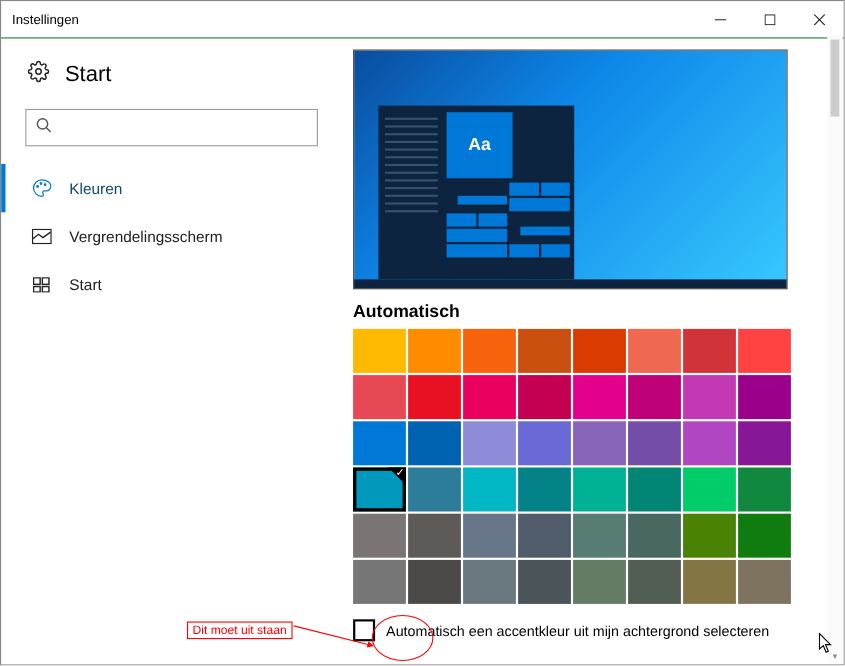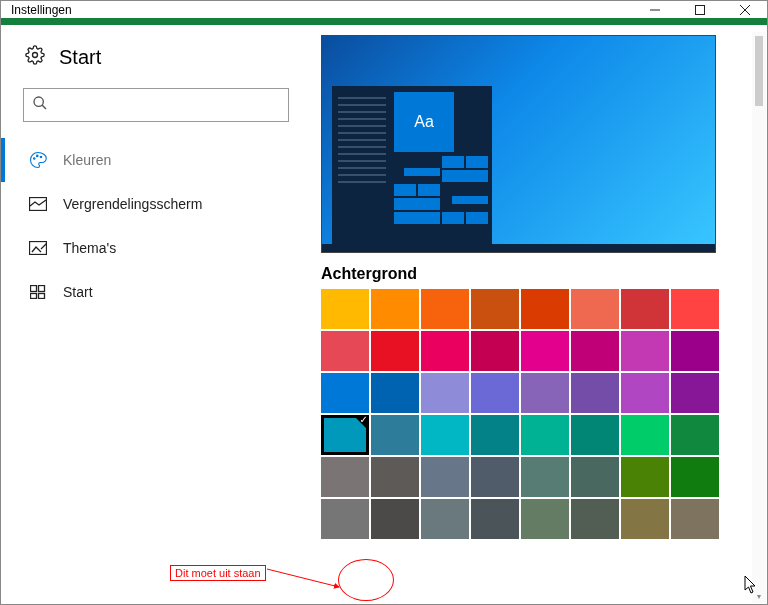--- a/index.html
+++ b/index.html
@@ -1,35 +1,35 @@
 <!DOCTYPE html>
 <html><head>
 <meta charset="utf-8">
 <style>
   * { box-sizing: border-box; margin: 0; padding: 0; font-family: "Segoe UI", Tahoma, sans-serif; }
   body { width: 768px; height: 605px; background: #fff; overflow: hidden; position: relative; }
   .window { width: 768px; height: 605px; border: 1px solid #888; display: flex; flex-direction: column; }
-  .titlebar { height: 24px; display: flex; align-items: center; padding: 0 0 0 10px; font-size: 12px; border-bottom: 7px solid #15803d; }
+  .titlebar { height: 34px; display: flex; align-items: center; padding: 0 0 0 10px; font-size: 12px; border-bottom: 1px solid #15803d; }
   .titlebar .title { flex: 1; }
   .titlebar .winbtn { width: 45px; height: 30px; display: flex; align-items: center; justify-content: center; color: #222; cursor: default; }
   .titlebar .winbtn svg { stroke: #222; stroke-width: 1; fill: none; }
   .body { flex: 1; display: flex; overflow: hidden; }
   .sidebar { width: 310px; padding: 20px 0 0 0; }
   .start-row { display: flex; align-items: center; gap: 14px; font-size: 20px; padding: 0 0 18px 24px; }
   .search { margin: 0 22px 16px 22px; height: 34px; border: 1px solid #999; display: flex; align-items: center; padding: 0 8px; }
   .search input { flex: 1; border: none; outline: none; font-size: 14px; color: #333; }
   .search .sicon { color: #555; }
   .subhead { font-size: 14px; color: #666; padding: 0 24px 10px 24px; }
   .nav-item { height: 44px; display: flex; align-items: center; gap: 16px; padding: 0 0 0 24px; font-size: 14px; color: #222; border-left: 4px solid transparent; }
-  .nav-item.active { color: #737373; border-left-color: #0078d7; }
+  .nav-item.active { color: #0c4a6e; border-left-color: #0078d7; }
   .nav-item .icn { width: 18px; height: 18px; display: flex; align-items: center; justify-content: center; }
   .main { flex: 1; padding: 10px 8px 0 0; position: relative; }
   .preview { width: 395px; height: 218px; background: linear-gradient(135deg,#0a4d9e 0%, #0d87e8 40%, #39c7ff 100%); position: relative; border: 1px solid #444; margin-left: 10px; }
   .preview .taskbar { position: absolute; bottom: 0; left: 0; right: 0; height: 8px; background: #0c2440; }
-  .preview .startmenu { position: absolute; bottom: 8px; left: 10px; width: 160px; height: 158px; background: #0c2440; display: flex; }
+  .preview .startmenu { position: absolute; bottom: 8px; left: 22px; width: 178px; height: 158px; background: #0c2440; display: flex; font-weight: bold; }
   .startmenu .left { width: 60px; padding: 6px 4px; }
   .startmenu .left .ln { height: 2px; background: #38506c; margin: 5px 2px; }
   .startmenu .right { flex: 1; display: flex; flex-direction: column; padding: 6px 4px 2px 2px; }
   .tile-aa { width: 60px; height: 60px; background: #0078d7; color: #fff; display: flex; align-items: center; justify-content: center; font-size: 16px; }
   .tilegrid { display: grid; grid-template-columns: repeat(4, 1fr); grid-auto-rows: 12px; gap: 2px; margin-top: 4px; }
   .tilegrid .t { background: #0078d7; }
   .tilegrid .t.w2 { grid-column: span 2; }
   .tilegrid .t.h2 { grid-row: span 2; }
   .preview .winfloat { position: absolute; top: 12px; right: 10px; width: 150px; height: 130px; background: #fff; padding: 8px 10px; font-size: 11px; }
   .winfloat .bar { width: 18px; height: 2px; background: #000; margin-bottom: 8px; }
@@ -111,29 +111,20 @@
         <span class="icn">
             <svg width="18" height="14" fill="none" stroke="#222" stroke-width="1.3">
               <rect x="0.5" y="0.5" width="17" height="13"></rect>
               <path d="M1 9 L6 5 L10 8 L17 3"></path>
             </svg>
           </span>
         <span>Vergrendelingsscherm</span>
       </div>
       <div class="nav-item">
         <span class="icn">
-            <svg width="18" height="14" fill="none" stroke="#222" stroke-width="1.3">
-              <rect x="0.5" y="0.5" width="17" height="13"></rect>
-              <path d="M3 11 L7 6 L12 11 M12 8 L18 2"></path>
-            </svg>
-          </span>
-        <span>Thema's</span>
-      </div>
-      <div class="nav-item">
-        <span class="icn">
             <svg width="16" height="14" fill="none" stroke="#222" stroke-width="1.3">
               <rect x="0.5" y="0.5" width="6" height="6"></rect>
               <rect x="8.5" y="0.5" width="6" height="6"></rect>
               <rect x="0.5" y="8.5" width="6" height="5"></rect>
               <rect x="8.5" y="8.5" width="6" height="5"></rect>
             </svg>
           </span>
         <span>Start</span>
       </div>
     </div>
@@ -169,21 +160,21 @@
               <div class="t w2"></div>
               <div class="t w2"></div>
                 <div class="t"></div>
                 <div class="t"></div>
             </div>
           </div>
         </div>
         <div class="taskbar"></div>
       </div>
 
-      <div class="h2">Achtergrond</div>
+      <div class="h2">Automatisch</div>
       <div class="swatches" id="swatches">
           <div class="sw" style="background: rgb(255, 185, 0);"></div>
           <div class="sw" style="background: rgb(255, 140, 0);"></div>
           <div class="sw" style="background: rgb(247, 99, 12);"></div>
           <div class="sw" style="background: rgb(202, 80, 16);"></div>
           <div class="sw" style="background: rgb(218, 59, 1);"></div>
           <div class="sw" style="background: rgb(239, 105, 80);"></div>
           <div class="sw" style="background: rgb(209, 52, 56);"></div>
           <div class="sw" style="background: rgb(255, 67, 67);"></div>
           <div class="sw" style="background: rgb(231, 72, 86);"></div>
@@ -223,20 +214,24 @@
           <div class="sw" style="background: rgb(118, 118, 118);"></div>
           <div class="sw" style="background: rgb(76, 74, 72);"></div>
           <div class="sw" style="background: rgb(105, 121, 126);"></div>
           <div class="sw" style="background: rgb(74, 84, 89);"></div>
           <div class="sw" style="background: rgb(100, 124, 100);"></div>
           <div class="sw" style="background: rgb(82, 94, 84);"></div>
           <div class="sw" style="background: rgb(132, 117, 69);"></div>
           <div class="sw" style="background: rgb(126, 115, 95);"></div>
         </div>
 
+      <div class="chkrow">
+        <span class="chkbox"></span>
+        <span>Automatisch een accentkleur uit mijn achtergrond selecteren</span>
+      </div>
     </div>
   </div>
 
   <div class="scrollbar">
     <div class="scrollthumb"></div>
     <div class="arr dn">▾</div>
   </div>
 
   <div class="annot">Dit moet uit staan</div>
   <svg class="arrow" width="80" height="30">

